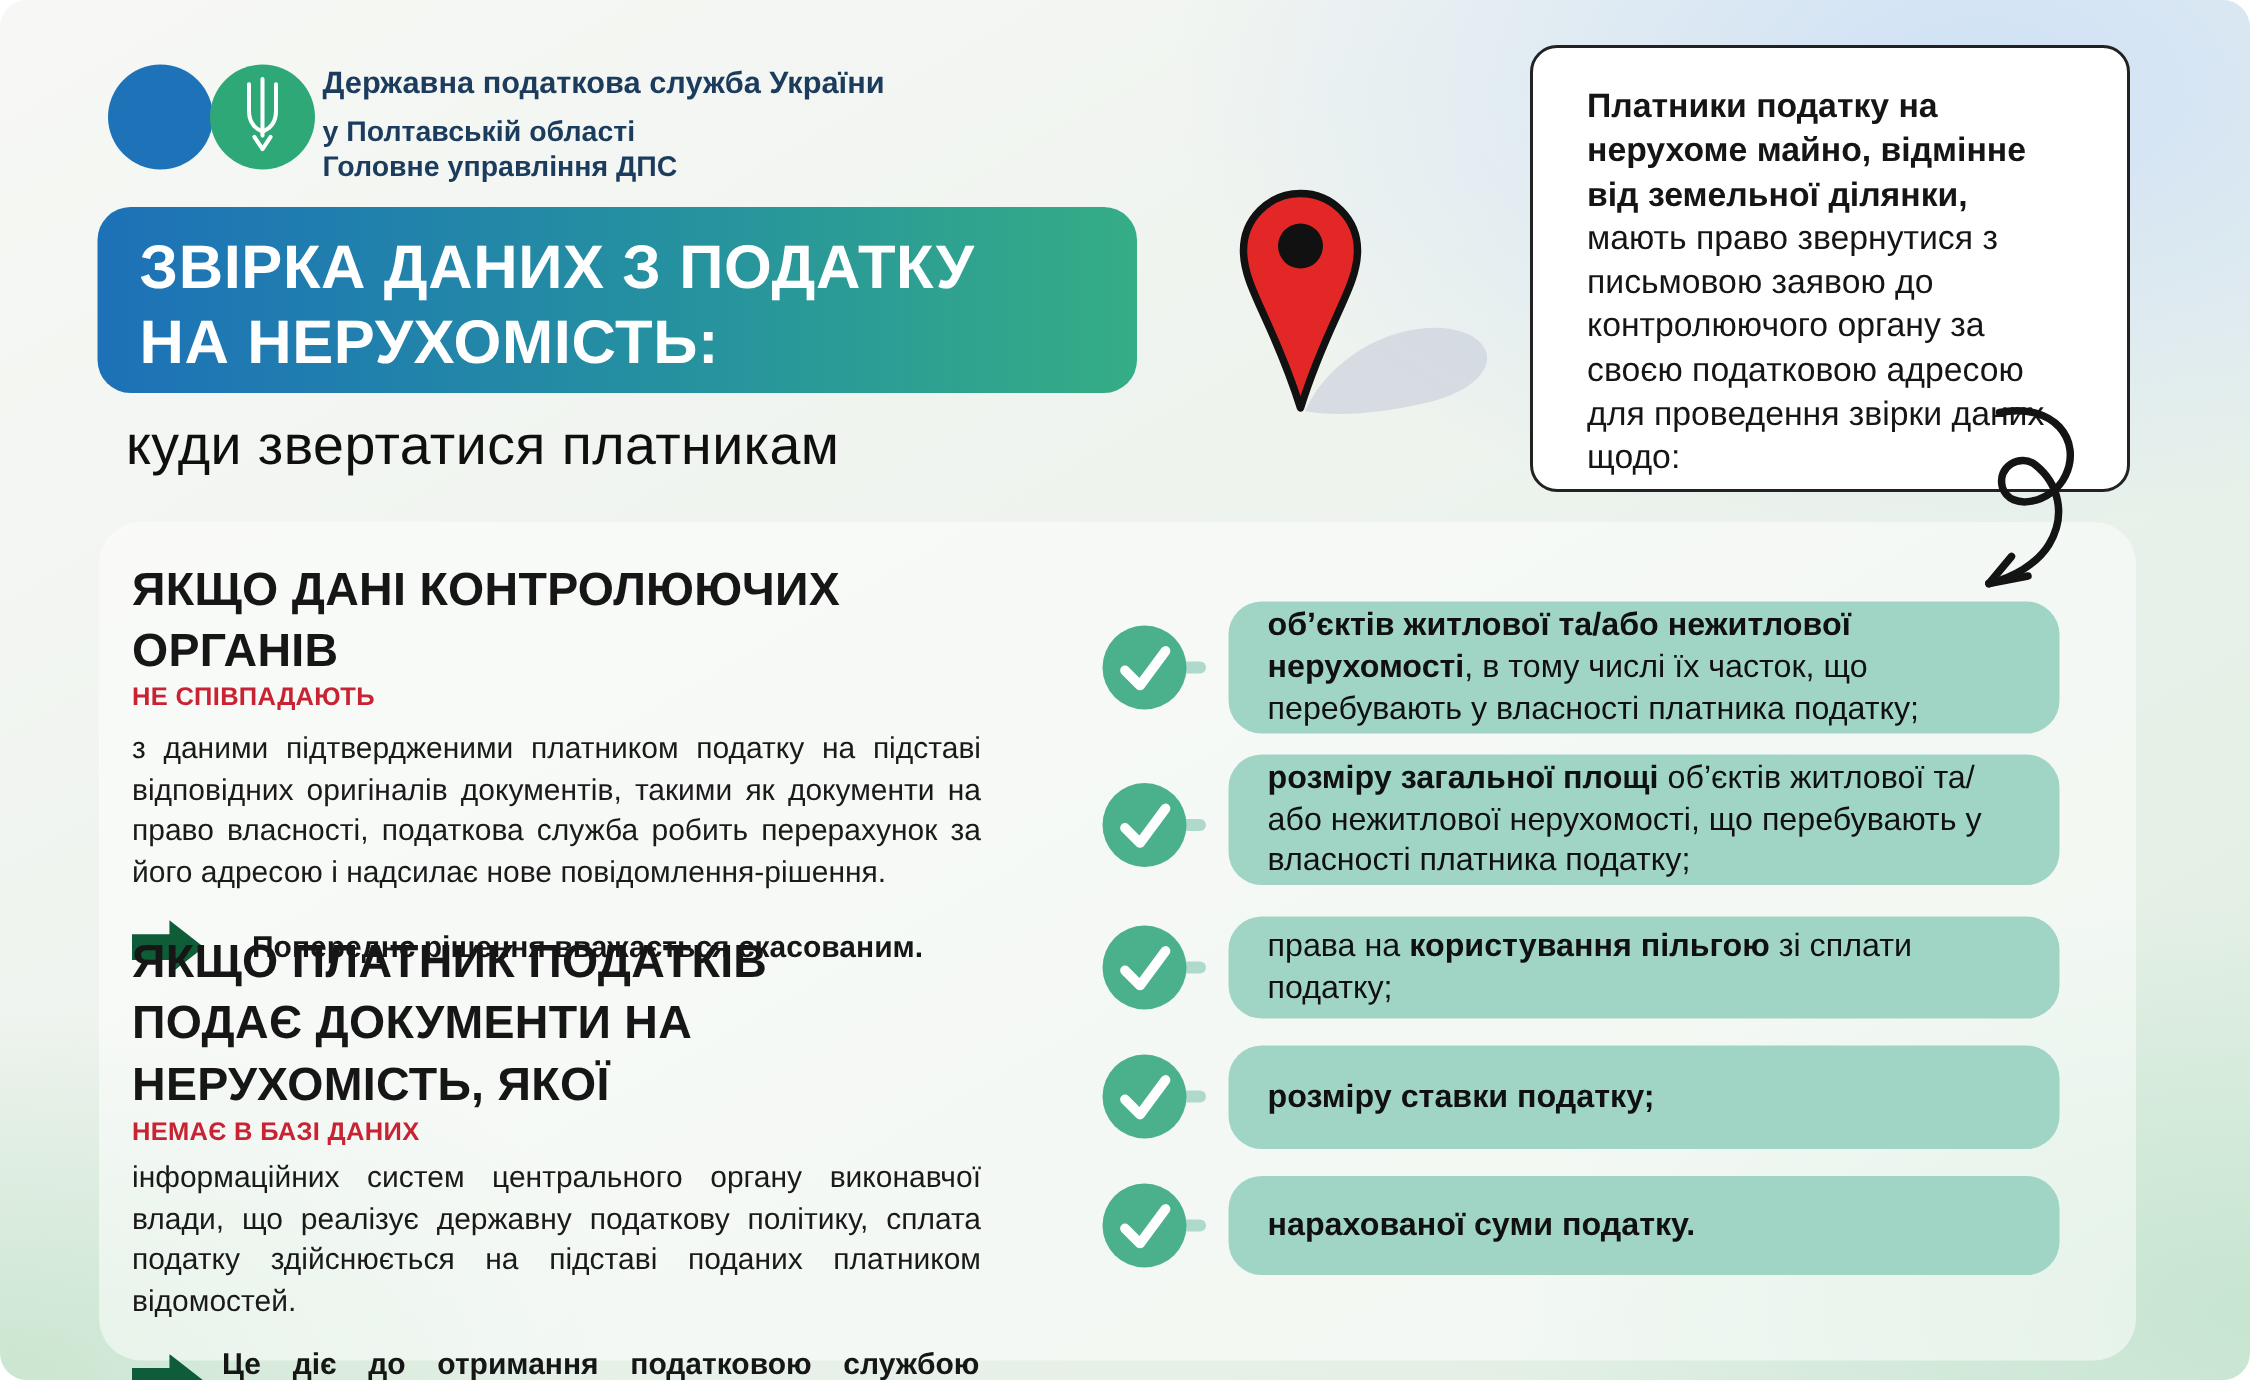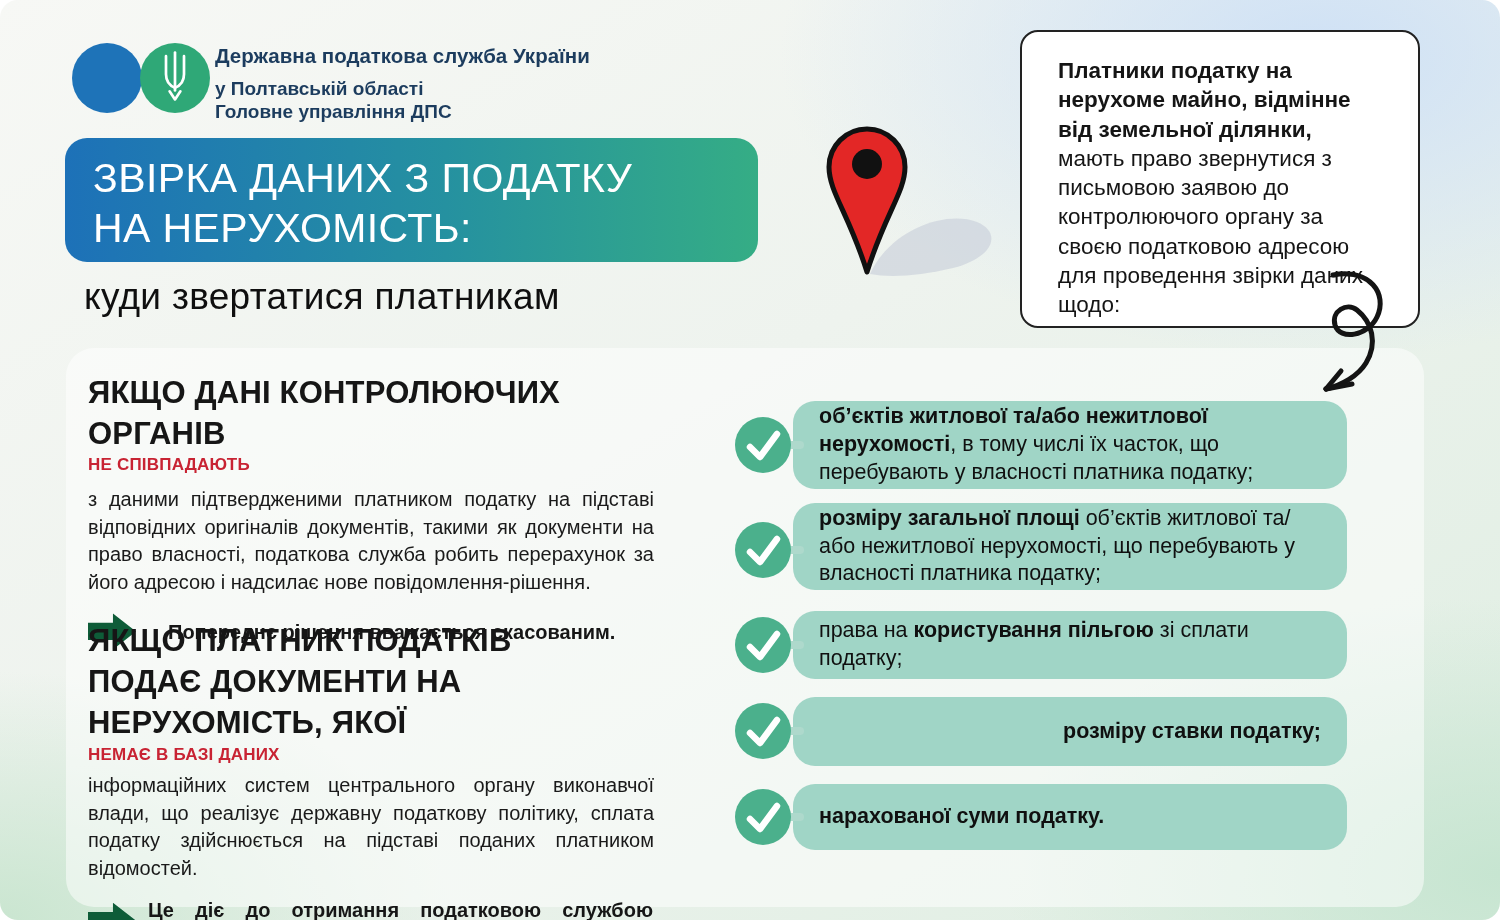--- a/index.html
+++ b/index.html
@@ -25,21 +25,21 @@
                 display:flex; align-items:center; justify-content:center; }
   .org-text { position:absolute; left:215px; top:44px; color:#1c3c5e; }
   .org-name { font-size:20.5px; font-weight:700; margin-bottom:9px; }
   .org-unit { font-size:19px; font-weight:700; line-height:1.22; }
 
   
   .title-banner {
     position:absolute; left:65px; top:138px; width:693px; height:124px;
     border-radius:22px;
     background:linear-gradient(90deg,#1d71b8 0%, #2591a0 55%, #35ad85 100%);
-    color:#fff; font-weight:400; font-size:41px; line-height:1.22;
+    color:#fff; font-weight:700; font-size:41px; line-height:1.22;
     padding:15px 4px 0 28px; letter-spacing:0.4px;
   }
   .subtitle {
     position:absolute; left:84px; top:276px; font-size:37px; font-weight:500;
     color:#0f0f0f; letter-spacing:0.3px;
   }
 
   
   .pin-wrap { position:absolute; left:795px; top:112px; width:210px; height:180px; }
 
@@ -73,21 +73,21 @@
   .note-text { font-size:20px; font-weight:800; line-height:1.33; text-align:justify; }
   .tb1 .note-text { padding-top:6px;margin-left:20px; }
 
   
   .check-circle {
     position:absolute; left:735px; width:56px; height:56px; border-radius:50%;
     background:#4bb08c; display:flex; align-items:center; justify-content:center; z-index:3;
   }
   .connector { position:absolute; left:768px; width:36px; height:8px; background:#aed9cc; z-index:2; border-radius:4px; }
   .check-card {
-    position:absolute; left:793px; width:554px; background:#a0d5c6; border-radius:22px;
+    position:absolute; left:819px; width:554px; background:#a0d5c6; border-radius:22px;
     display:flex; align-items:center; padding:10px 26px; z-index:1;
     font-size:21.5px; line-height:1.29; color:#101010;
   }
   .check-card b { font-weight:800; }
 </style>
 </head>
 <body>
 
 <div id="canvas">
 
@@ -187,21 +187,21 @@
     <div class="check-card" style="top:611px; height:68px;">
       <p><span>права на </span><b>користування пільгою</b><span> зі сплати податку;</span></p>
     </div>
 
     <div class="check-circle" style="top:703px;">
       <svg width="56" height="56" viewBox="0 0 56 56" fill="none" stroke="#ffffff" stroke-width="6.5" stroke-linecap="round" stroke-linejoin="round">
           <polyline points="15,30 25,40 42,17"></polyline>
         </svg>
     </div>
     <div class="connector" style="top:727px;"></div>
-    <div class="check-card" style="top:697px; height:69px;justify-content:flex-end;">
+    <div class="check-card" style="top:697px; height:69px;">
       <p><span></span><b>розміру ставки податку;</b><span></span></p>
     </div>
 
     <div class="check-circle" style="top:789px;">
       <svg width="56" height="56" viewBox="0 0 56 56" fill="none" stroke="#ffffff" stroke-width="6.5" stroke-linecap="round" stroke-linejoin="round">
           <polyline points="15,30 25,40 42,17"></polyline>
         </svg>
     </div>
     <div class="connector" style="top:813px;"></div>
     <div class="check-card" style="top:784px; height:66px;">

